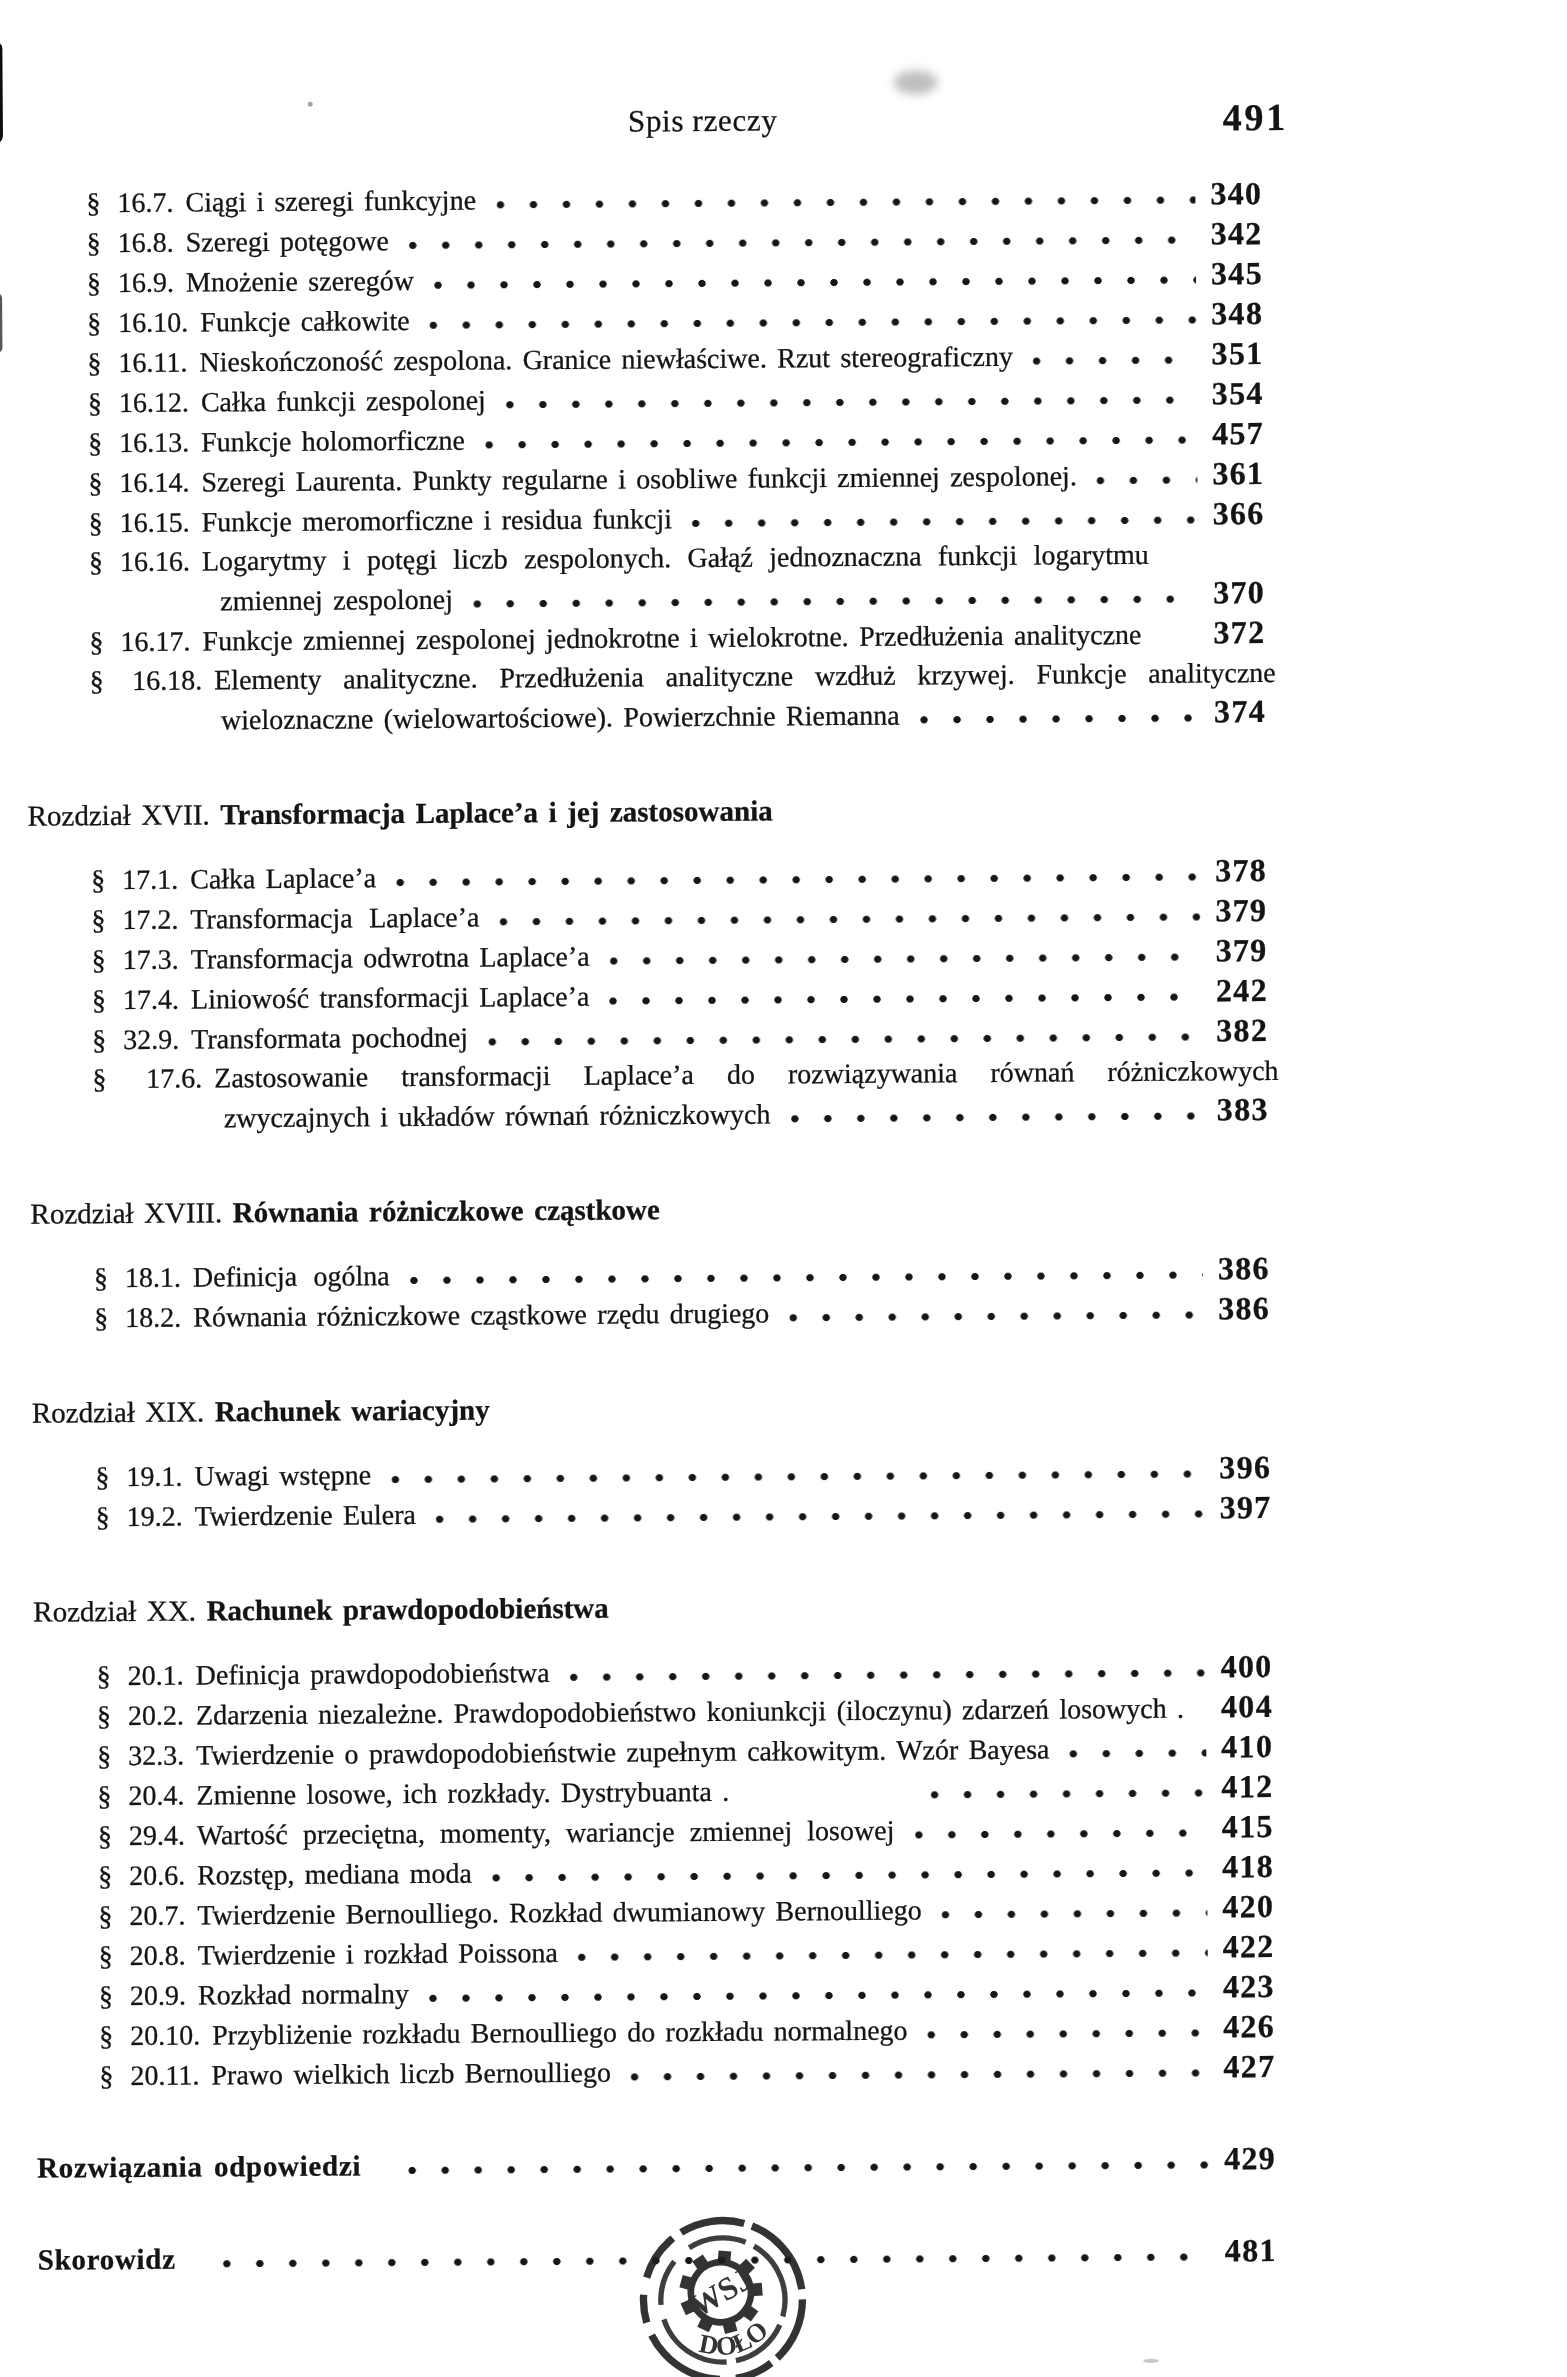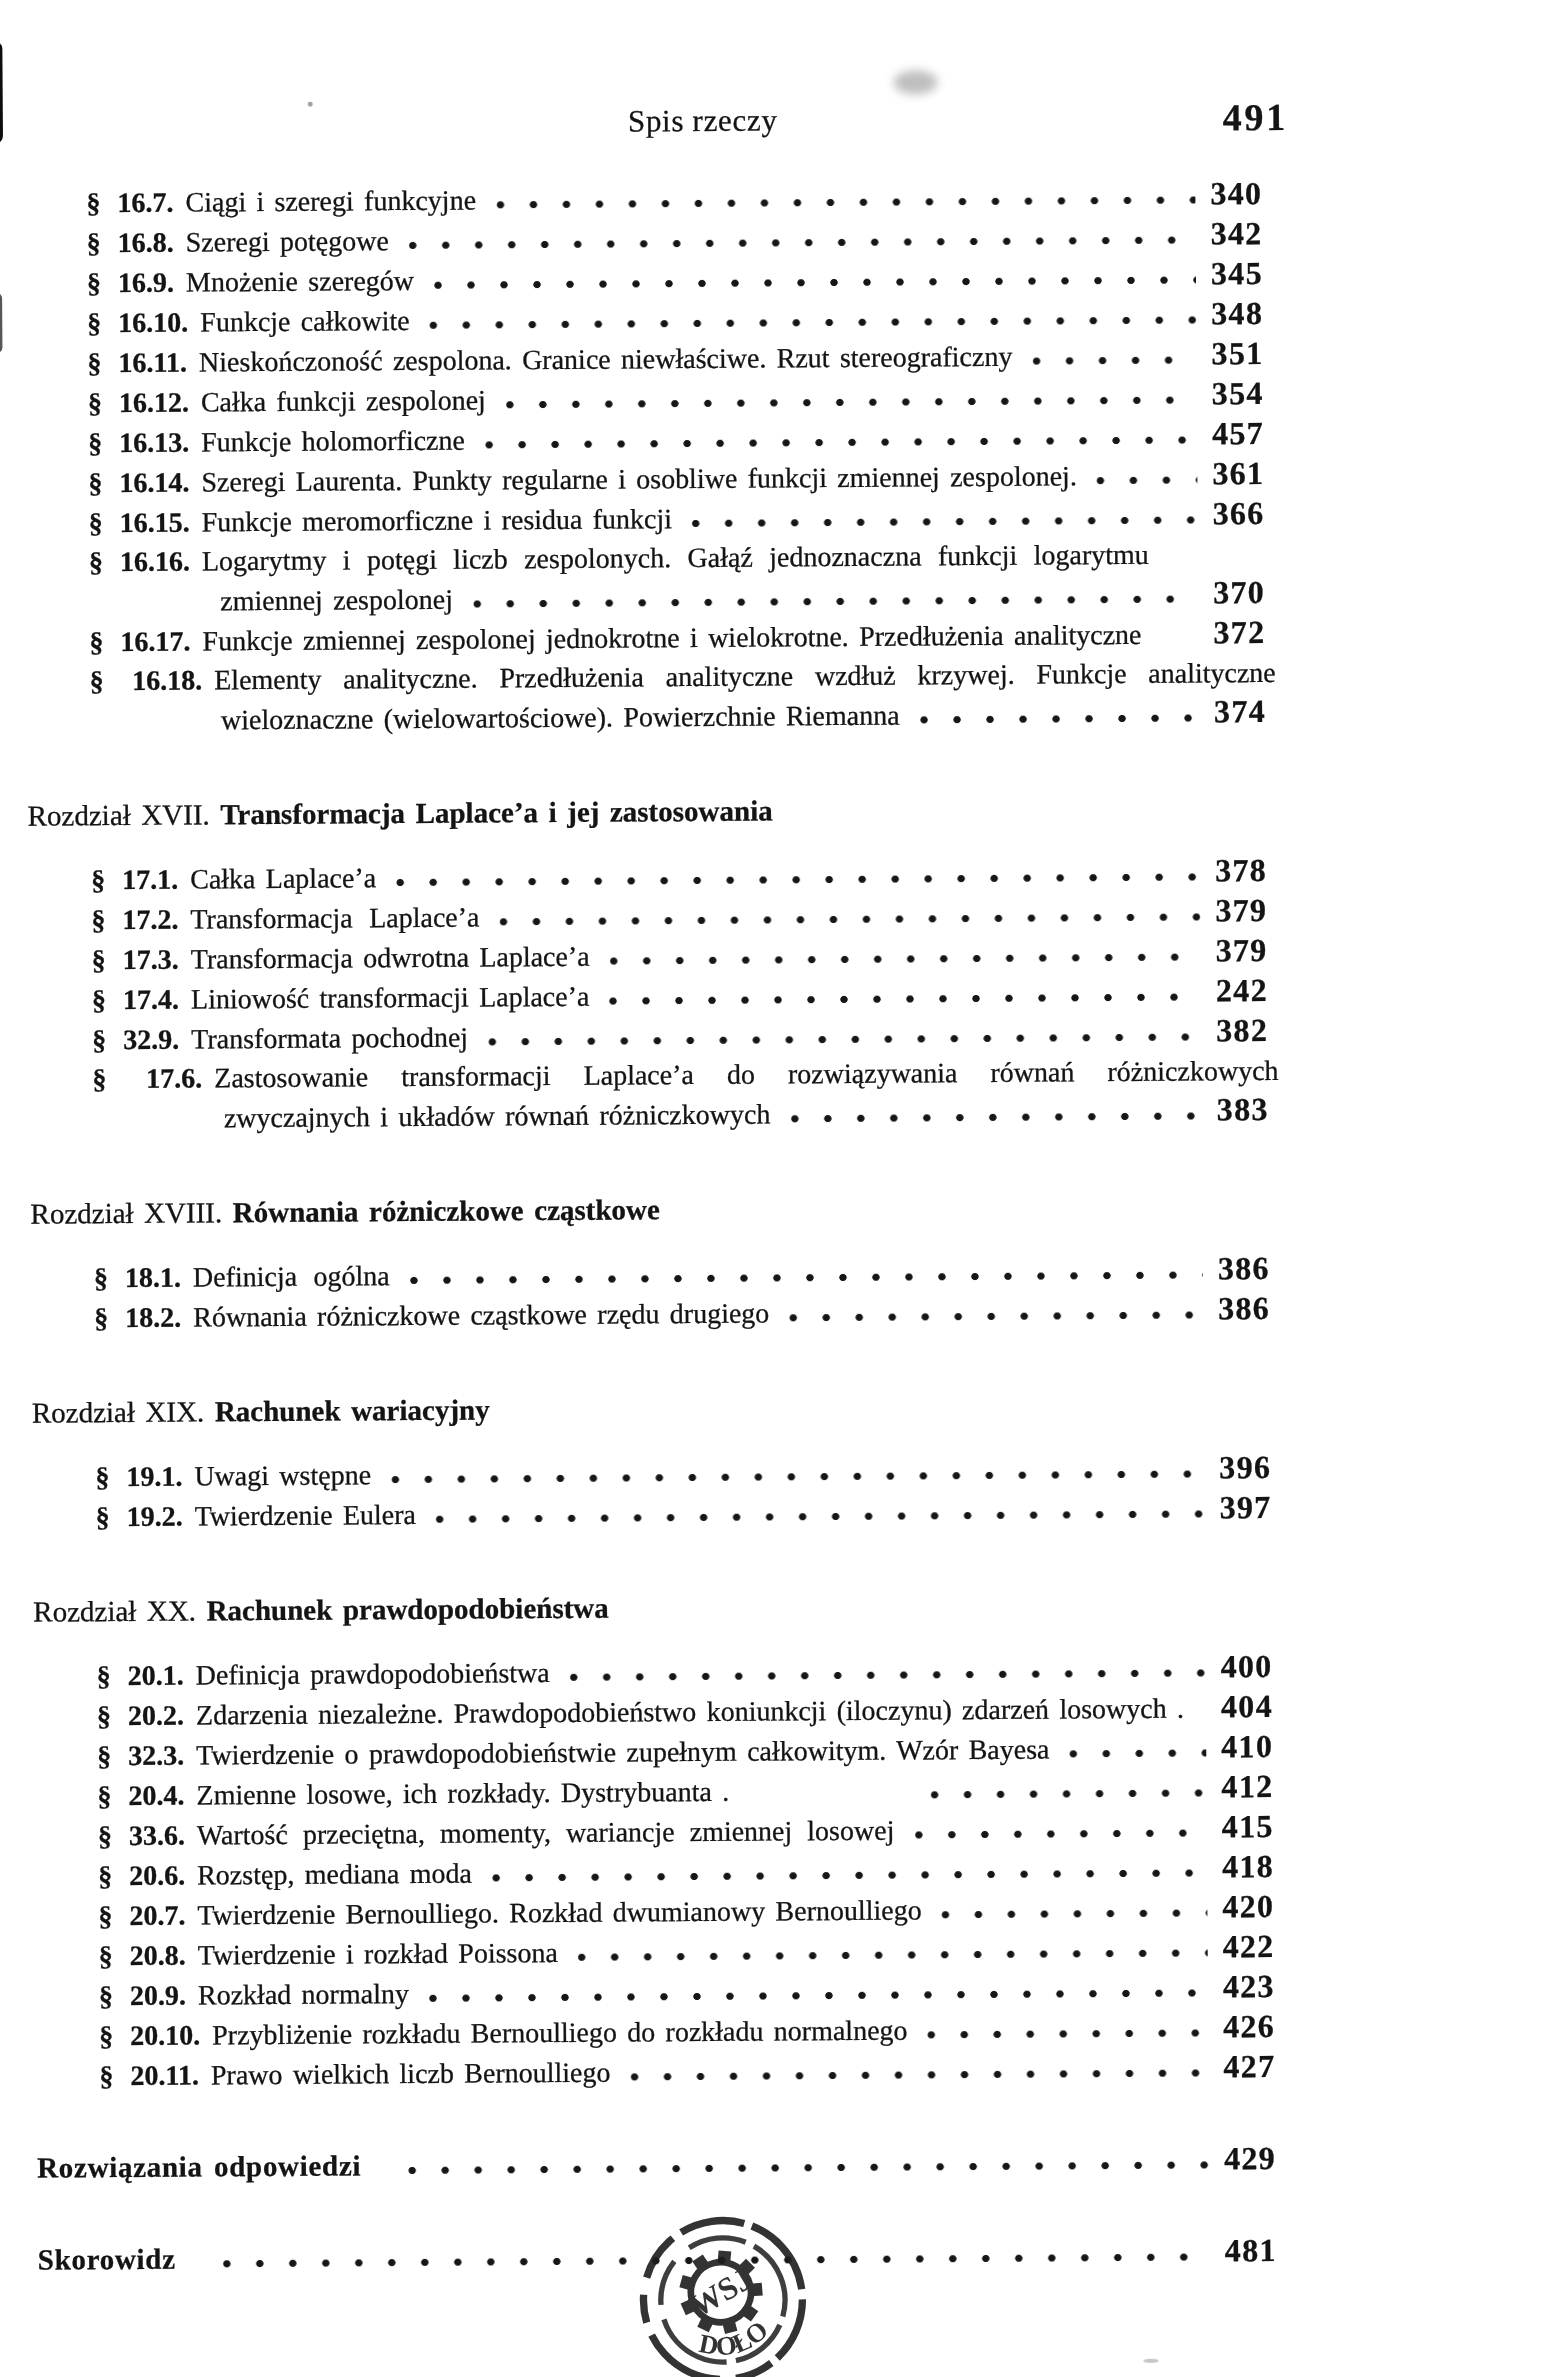--- a/index.html
+++ b/index.html
@@ -13,21 +13,21 @@
 
   
   .pagehead{position:absolute;top:99px;left:0;right:0;height:47px;}
   .head-title{position:absolute;left:634px;top:4px;font-size:31px;letter-spacing:0.7px;}
   .head-num{position:absolute;right:92px;top:0;font-size:38px;font-weight:700;letter-spacing:2.7px;}
 
   
   #toc{position:absolute;top:178px;left:29px;right:108px;font-size:28px;line-height:39px;word-spacing:3.3px;}
   .entry{margin-left:63px;}
   .row{display:flex;align-items:baseline;}
-  .si{white-space:pre;word-spacing:10px;margin-right:12px;flex:0 0 auto;font-weight:bold;}
+  .si{white-space:pre;word-spacing:10px;margin-right:12px;flex:0 0 auto;}
   .ttl{flex:0 1 auto;}
   .cont{margin-left:131px;flex:0 1 auto;}
   .leader{
     flex:1 1 0;min-width:0;height:9.4px;margin:0 14.7px -1.3px 20px;align-self:baseline;
     background-image:radial-gradient(circle at 4px 4.7px,#161616 3.3px,rgba(0,0,0,0) 4.1px);
     background-size:33px 9.4px;background-repeat:repeat-x;background-position:left center;
   }
   .leader.nodots{background:none;}
   .pg{flex:0 0 auto;min-width:62px;font-weight:700;font-size:32px;letter-spacing:1.3px;}
   .line-first{display:block;}
@@ -230,21 +230,21 @@
           <span class="leader"></span>
           <span class="pg">410</span>
         </div>
         <div class="entry row" data-key="20-4">
           <span class="si">§ 20.4.</span>
           <span class="ttl">Zmienne losowe, ich rozkłady. Dystrybuanta .</span>
           <span class="leader"></span>
           <span class="pg">412</span>
         </div>
         <div class="entry row" data-key="20-5">
-          <span class="si">§ 33.6.</span>
+          <span class="si">§ 29.4.</span>
           <span class="ttl">Wartość przeciętna, momenty, wariancje zmiennej losowej</span>
           <span class="leader"></span>
           <span class="pg">415</span>
         </div>
         <div class="entry row" data-key="20-6">
           <span class="si">§ 20.6.</span>
           <span class="ttl">Rozstęp, mediana moda</span>
           <span class="leader"></span>
           <span class="pg">418</span>
         </div>

